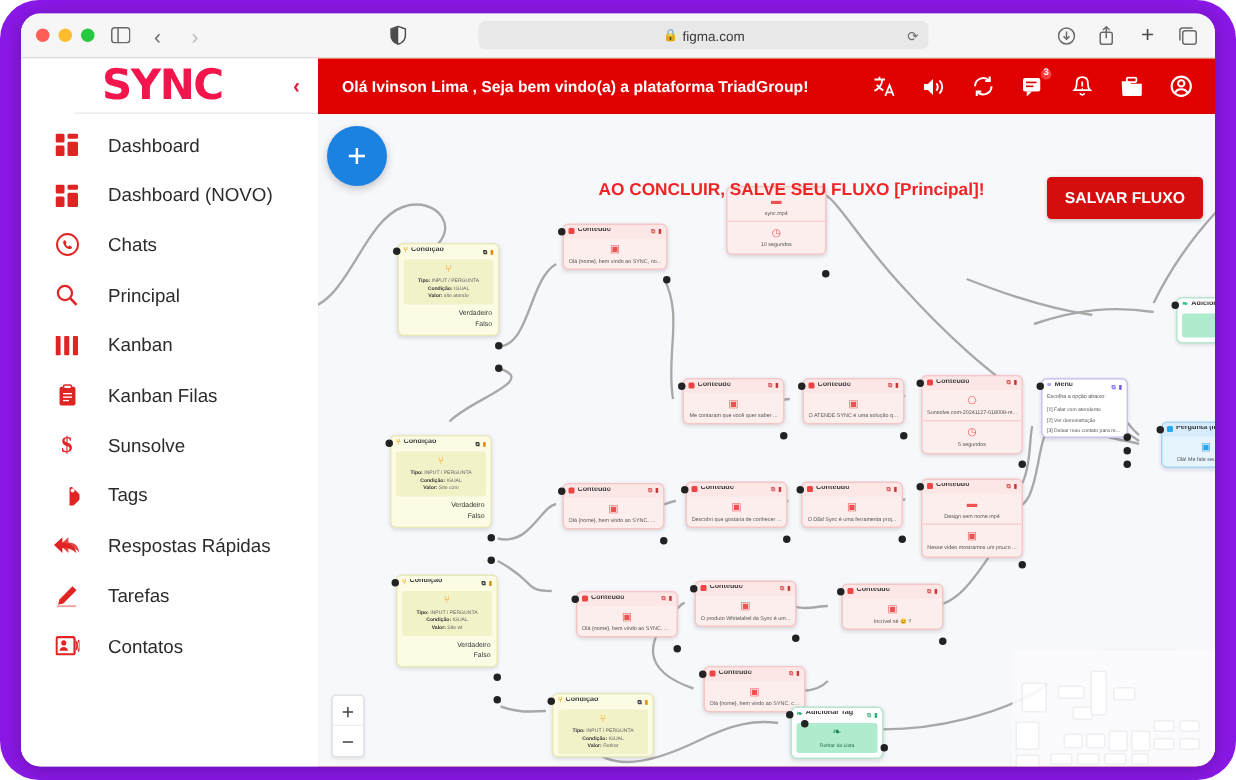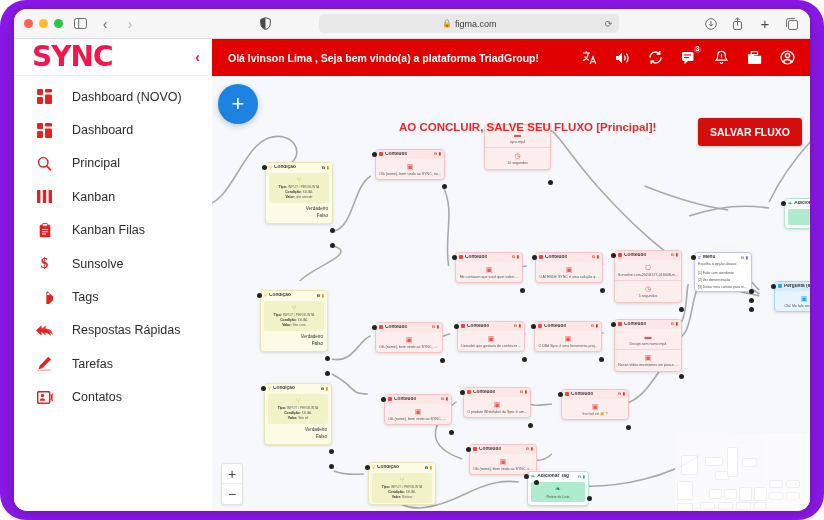--- a/index.html
+++ b/index.html
@@ -93,20 +93,21 @@
     position: relative;
     z-index: 3;
   }
   #brandrow {
     height: 37px;
     display: flex;
     align-items: center;
     padding: 0 12px 0 18px;
     border-bottom: 1px solid #ececec;
     position: relative;
+    margin-left: 36px;
   }
   #logo {
     font-family: "DejaVu Sans", sans-serif;
     font-size: 28px;
     font-weight: 700;
     color: #f3154c;
     letter-spacing: -1px;
     line-height: 1;
   }
   #collapse-btn {
@@ -446,35 +447,44 @@
 
           <div class="navitem">
             <span class="ico">
               <svg width="15" height="15" viewBox="0 0 15 15" fill="#e02424">
                   <rect x="0" y="0" width="6" height="6" rx="1"></rect>
                   <rect x="8" y="0" width="7" height="3.5" rx="1"></rect>
                   <rect x="8" y="5.5" width="7" height="9.5" rx="1"></rect>
                   <rect x="0" y="8" width="6" height="7" rx="1"></rect>
                 </svg>
             </span>
-            <span class="lbl">Dashboard (NOVO)</span>
+            <span class="lbl">Dashboard</span>
           </div>
 
           <div class="navitem">
             <span class="ico">
               <svg width="15" height="15" viewBox="0 0 15 15" fill="#e02424">
                   <rect x="0" y="0" width="6" height="6" rx="1"></rect>
                   <rect x="8" y="0" width="7" height="3.5" rx="1"></rect>
                   <rect x="8" y="5.5" width="7" height="9.5" rx="1"></rect>
                   <rect x="0" y="8" width="6" height="7" rx="1"></rect>
                 </svg>
             </span>
-            <span class="lbl">Dashboard</span>
-          </div>
-
+            <span class="lbl">Dashboard (NOVO)</span>
+          </div>
+
+          <div class="navitem">
+            <span class="ico">
+              <svg width="16" height="16" viewBox="0 0 16 16">
+                  <circle cx="8" cy="8" r="7" fill="none" stroke="#e02424" stroke-width="1.3"></circle>
+                  <path d="M5.6 5.3c.4-.3.9-.2 1.1.2l.5 1c.2.3.1.6-.1.8l-.3.3c.3.8.9 1.4 1.7 1.7l.3-.3c.2-.2.5-.3.8-.1l1 .5c.4.2.5.7.2 1.1-.4.5-1.1.7-1.8.5-1.9-.5-3.3-1.9-3.8-3.8-.2-.7 0-1.4.4-1.9z" fill="#e02424"></path>
+                </svg>
+            </span>
+            <span class="lbl">Chats</span>
+          </div>
 
           <div class="navitem">
             <span class="ico">
               <svg width="15" height="15" viewBox="0 0 15 15">
                   <circle cx="6.3" cy="6.3" r="4.7" fill="none" stroke="#e02424" stroke-width="1.5"></circle>
                   <line x1="9.8" y1="9.8" x2="14" y2="14.3" stroke="#e02424" stroke-width="1.7"></line>
                 </svg>
             </span>
             <span class="lbl">Principal</span>
           </div>

